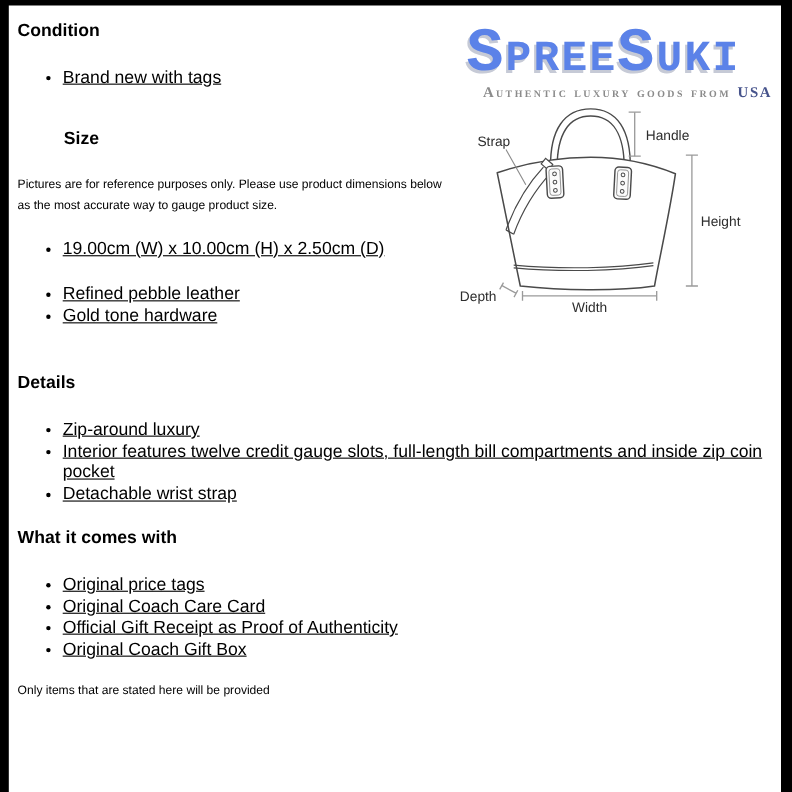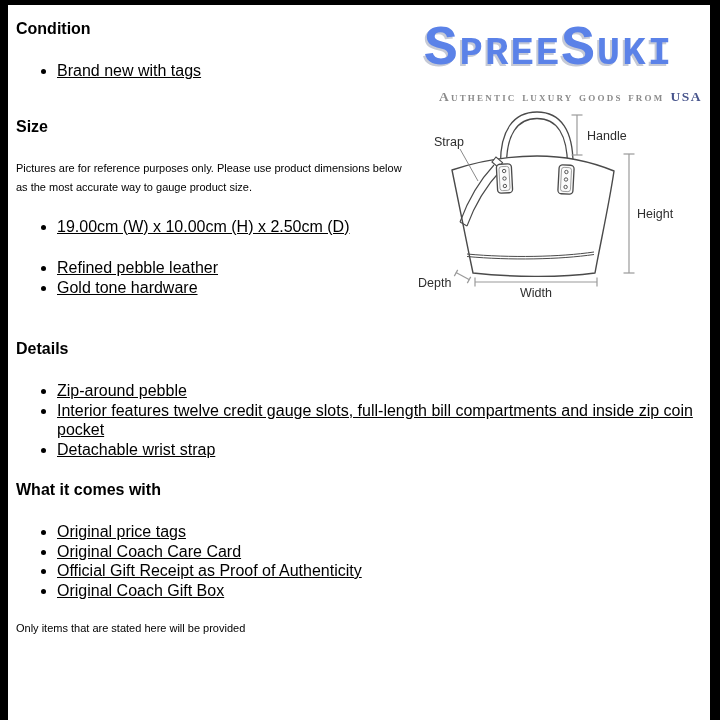--- a/index.html
+++ b/index.html
@@ -29,39 +29,39 @@
     font-family:Liberation Mono, monospace;
     font-weight:bold;
     font-variant:small-caps;
     font-size:56px;line-height:48px;letter-spacing:2px;
     color:var(--brand_blue);
     text-shadow:-2px 2px 0 #c6cad6;
   }
   .tagline{
     font-family:"Liberation Serif",serif;
     font-weight:bold;
-    margin-top:17px;padding-left:15px;
+    margin-top:4px;padding-left:15px;
     font-size:13.5px;line-height:13px;letter-spacing:2.2px;
     color:var(--tagline_gray);
     font-variant:small-caps;
     white-space:nowrap;
   }
   .tagline .usa{color:var(--usa_blue);margin-left:6px;letter-spacing:1.5px;}
   .diagram{display:block;margin-top:2px;}
   .diagram text{
     font-family:"Liberation Sans",sans-serif;
     font-size:12.5px;fill:#2e2e2e;
   }
 
   h3{font-size:16px;line-height:20px;margin:0;font-weight:bold;}
   p{font-size:11px;line-height:19.5px;margin:0;max-width:684px;}
   ul{margin:22px 0 0 0;padding:0 0 0 41px;}
   li{font-size:16px;line-height:19.5px;text-decoration:underline;}
 
-  .mt-size{margin-top:36px;}
+  .mt-size{margin-top:36px;margin-left:42px;}
   .mt-material{margin-top:50px;}
   .mt-details{margin-top:42px;}
   .mt-includes{margin-top:21px;}
   .p-after-h{margin-top:22px;}
   .ul-after-p{margin-top:19px;}
   .footer-note{margin-top:19px;}
 </style>
 </head>
 <body>
 
@@ -149,21 +149,21 @@
     <li>19.00cm (W) x 10.00cm (H) x 2.50cm (D)</li>
   </ul>
 
   <ul>
     <li>Refined pebble leather</li>
     <li>Gold tone hardware</li>
   </ul>
 
   <h3 class="mt-details">Details</h3>
   <ul>
-    <li>Zip-around pebble</li>
+    <li>Zip-around luxury</li>
     <li>Interior features twelve credit gauge slots, full-length bill compartments and inside zip coin pocket</li>
     <li>Detachable wrist strap</li>
   </ul>
 
   <h3 class="mt-includes">What it comes with</h3>
   <ul>
     <li>Original price tags</li>
     <li>Original Coach Care Card</li>
     <li>Official Gift Receipt as Proof of Authenticity</li>
     <li>Original Coach Gift Box</li>

